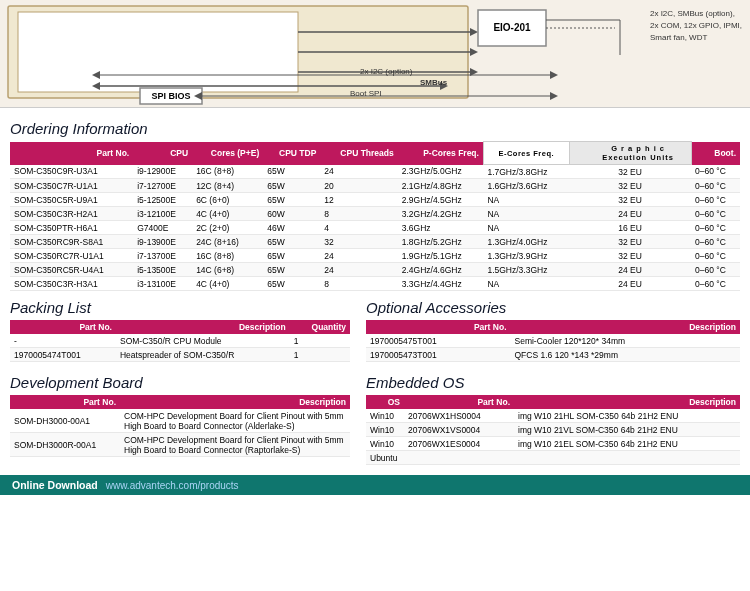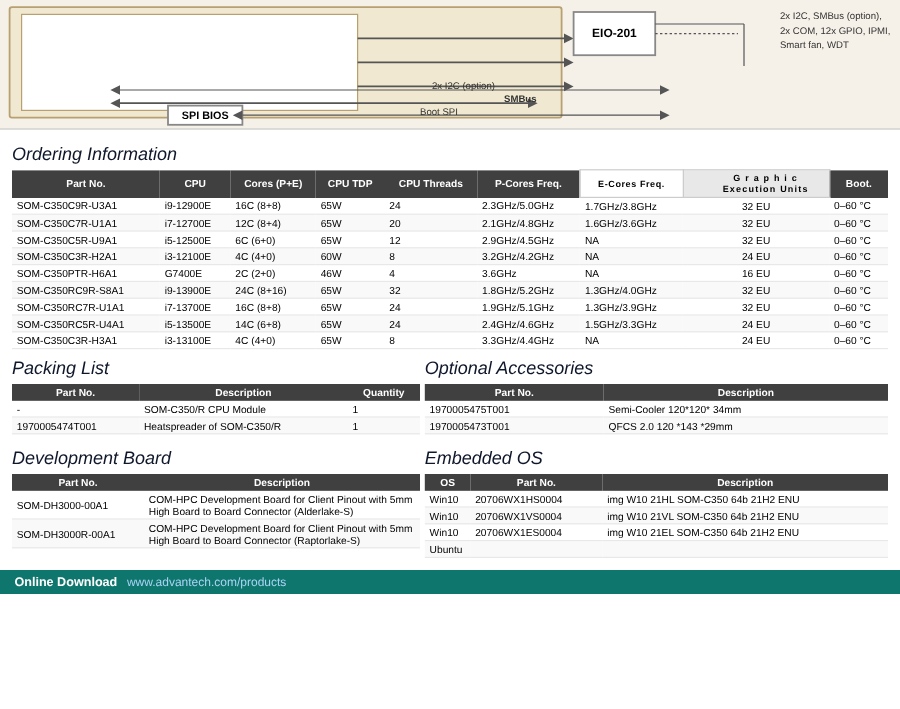--- a/index.html
+++ b/index.html
@@ -37,44 +37,44 @@
     }
 
     
     table {
       border-collapse: collapse;
       width: 100%;
       margin-bottom: 2px;
     }
 
     th {
-      background: #404040;
+      background: #be185d;
       color: #fff;
       padding: 2px 4px;
       font-size: 8.5px;
       font-weight: bold;
-      text-align: center;
+      text-align: right;
       white-space: nowrap;
     }
 
     td {
       padding: 1.5px 4px;
       font-size: 8.5px;
       border-bottom: 1px solid #e8e8e8;
       white-space: nowrap;
     }
 
     tr:nth-child(even) td {
       background: #f9f9f9;
     }
 
     
     .two-col {
       display: flex;
-      gap: 4px;
+      gap: 16px;
       margin-top: 2px;
     }
 
     .col-left {
       flex: 0 0 340px;
     }
 
     .col-right {
       flex: 1;
     }
@@ -320,21 +320,21 @@
             <th>Description</th>
           </tr>
         </thead>
         <tbody id="optional-tbody">
             <tr>
               <td>1970005475T001</td>
               <td>Semi-Cooler 120*120* 34mm</td>
             </tr>
             <tr>
               <td>1970005473T001</td>
-              <td>QFCS 2.0 120 *143 *29mm</td>
+              <td>QFCS 1.6 120 *143 *29mm</td>
             </tr>
           </tbody>
       </table>
     </div>
   </div>
 
   <div class="two-col" style="margin-top:4px;">
     <div class="col-left">
       <div class="section-heading">Development Board</div>
       <table>

